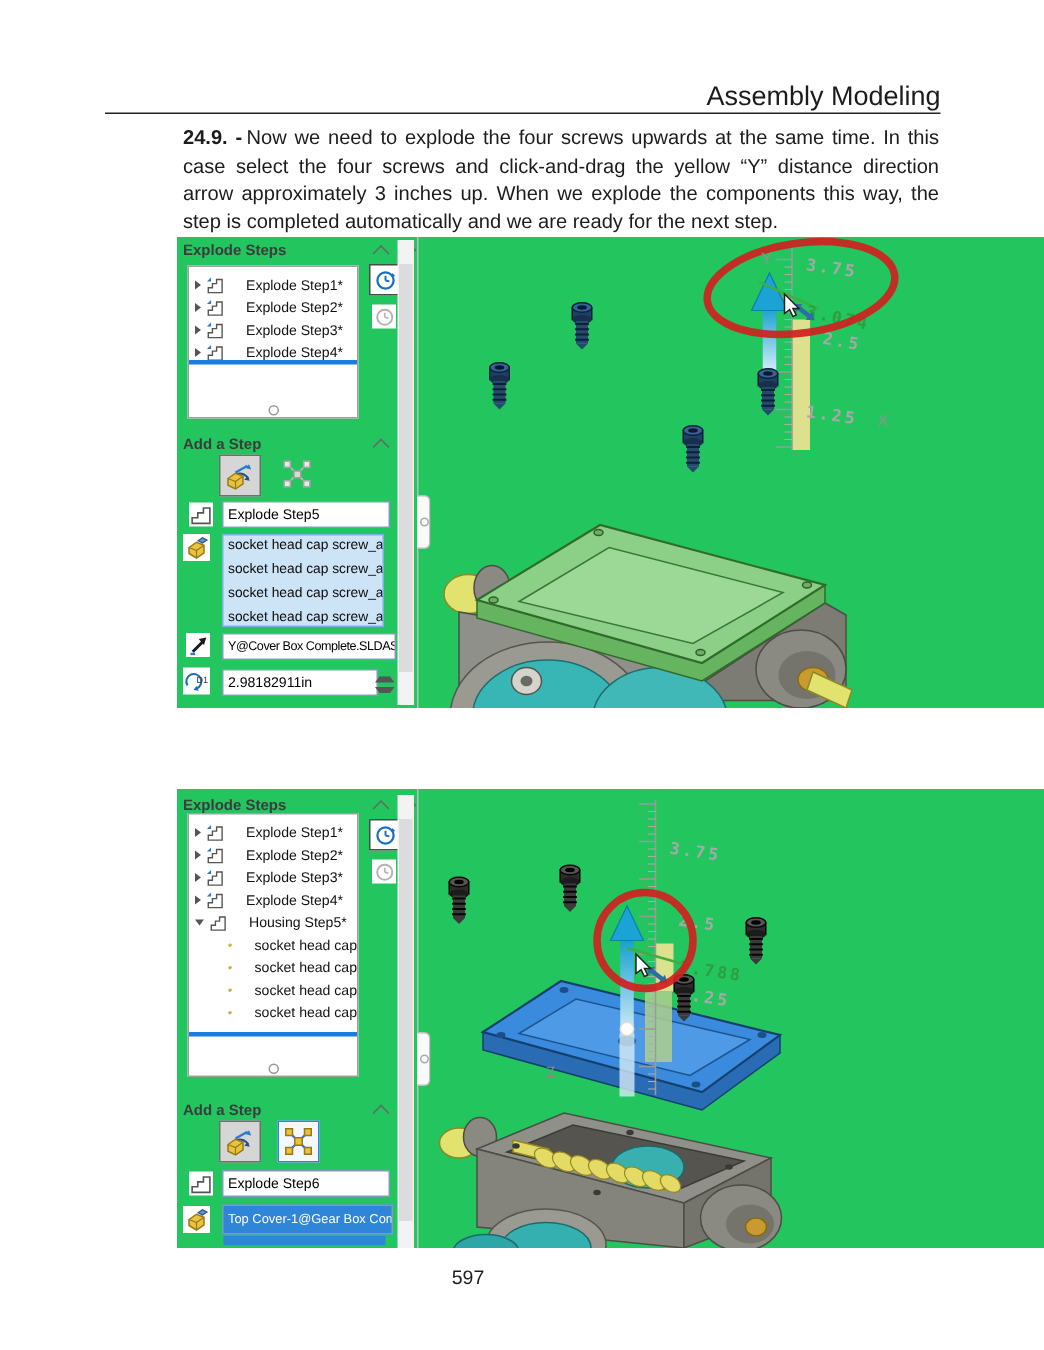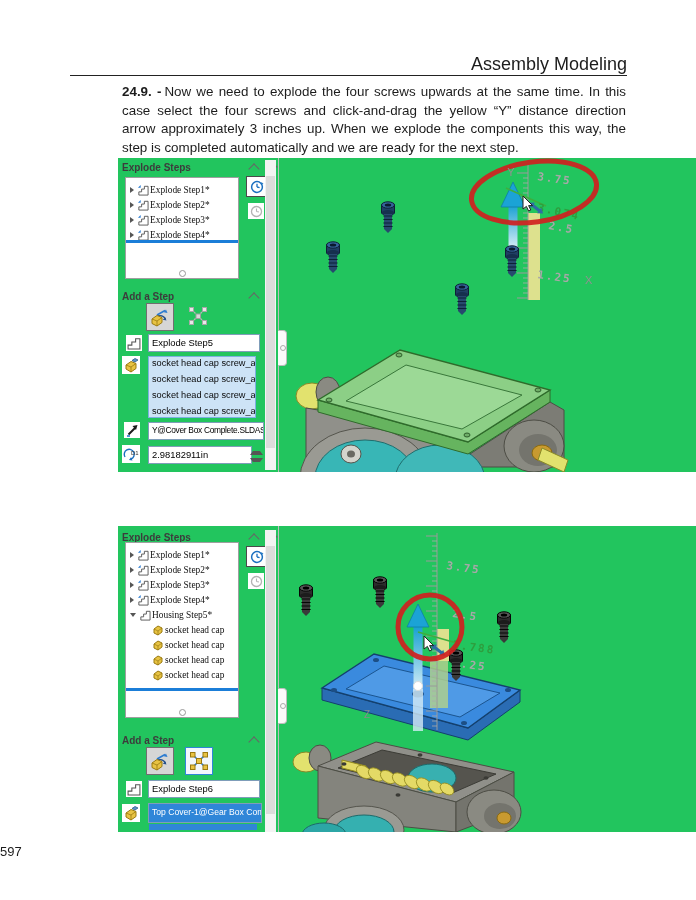--- a/index.html
+++ b/index.html
@@ -4,30 +4,30 @@
 <style>
   html,body{margin:0;padding:0;background:#e8e8e8;}
   .page{position:relative;width:696px;height:900px;background:#ffffff;overflow:hidden;
         font-family:"Liberation Sans",sans-serif;color:#1c1c1c;}
   
   .hdr{position:absolute;left:70px;top:34px;width:557px;text-align:right;
        font-size:18px;border-bottom:1.4px solid #222;padding-bottom:0;margin-top:20px;}
   .para{position:absolute;left:122px;width:504px;font-size:13.4px;line-height:18.4px;
         text-align:justify;}
   .para b{margin-right:3px;}
-  .pageno{position:absolute;left:0;width:624px;top:844px;font-size:13px;}
+  .pageno{position:absolute;left:0;width:624px;top:844px;text-align:center;font-size:13px;}
   
   .shot{position:absolute;left:118px;width:578px;background:#22c55e;}
   .panel-label{position:absolute;font-size:10px;font-weight:bold;color:#3c3c3c;white-space:nowrap;}
   .chev{position:absolute;width:7px;height:7px;border-left:1.6px solid #666;border-top:1.6px solid #666;
         transform:rotate(45deg);}
   .listbox{position:absolute;background:#fff;border:1px solid #9f9f9f;overflow:hidden;}
   .trow{display:flex;align-items:center;height:15px;font-size:9.4px;color:#111;
         padding-left:4px;white-space:nowrap;overflow:hidden;}
-  .trow .tlabel{margin-left:1px;font-family:Liberation Serif, serif;}
+  .trow .tlabel{margin-left:15px;}
   .tri-r{width:0;height:0;border-left:4px solid #555;border-top:3.5px solid transparent;
          border-bottom:3.5px solid transparent;margin-right:3px;flex:none;}
   .tri-d{width:0;height:0;border-top:4px solid #555;border-left:3.5px solid transparent;
          border-right:3.5px solid transparent;margin-right:3px;flex:none;}
   .indent{padding-left:26px;}
   .blue-line{position:absolute;left:0;right:0;height:3px;background:#1b7ed8;}
   .handle-circle{position:absolute;left:50%;margin-left:-3px;bottom:1px;width:5px;height:5px;
                  border:1px solid #999;border-radius:50%;background:#fff;}
   .icon-btn{position:absolute;display:flex;align-items:center;justify-content:center;background:#fff;}
   .boxed{border:1.4px solid #4a4a4a;}

